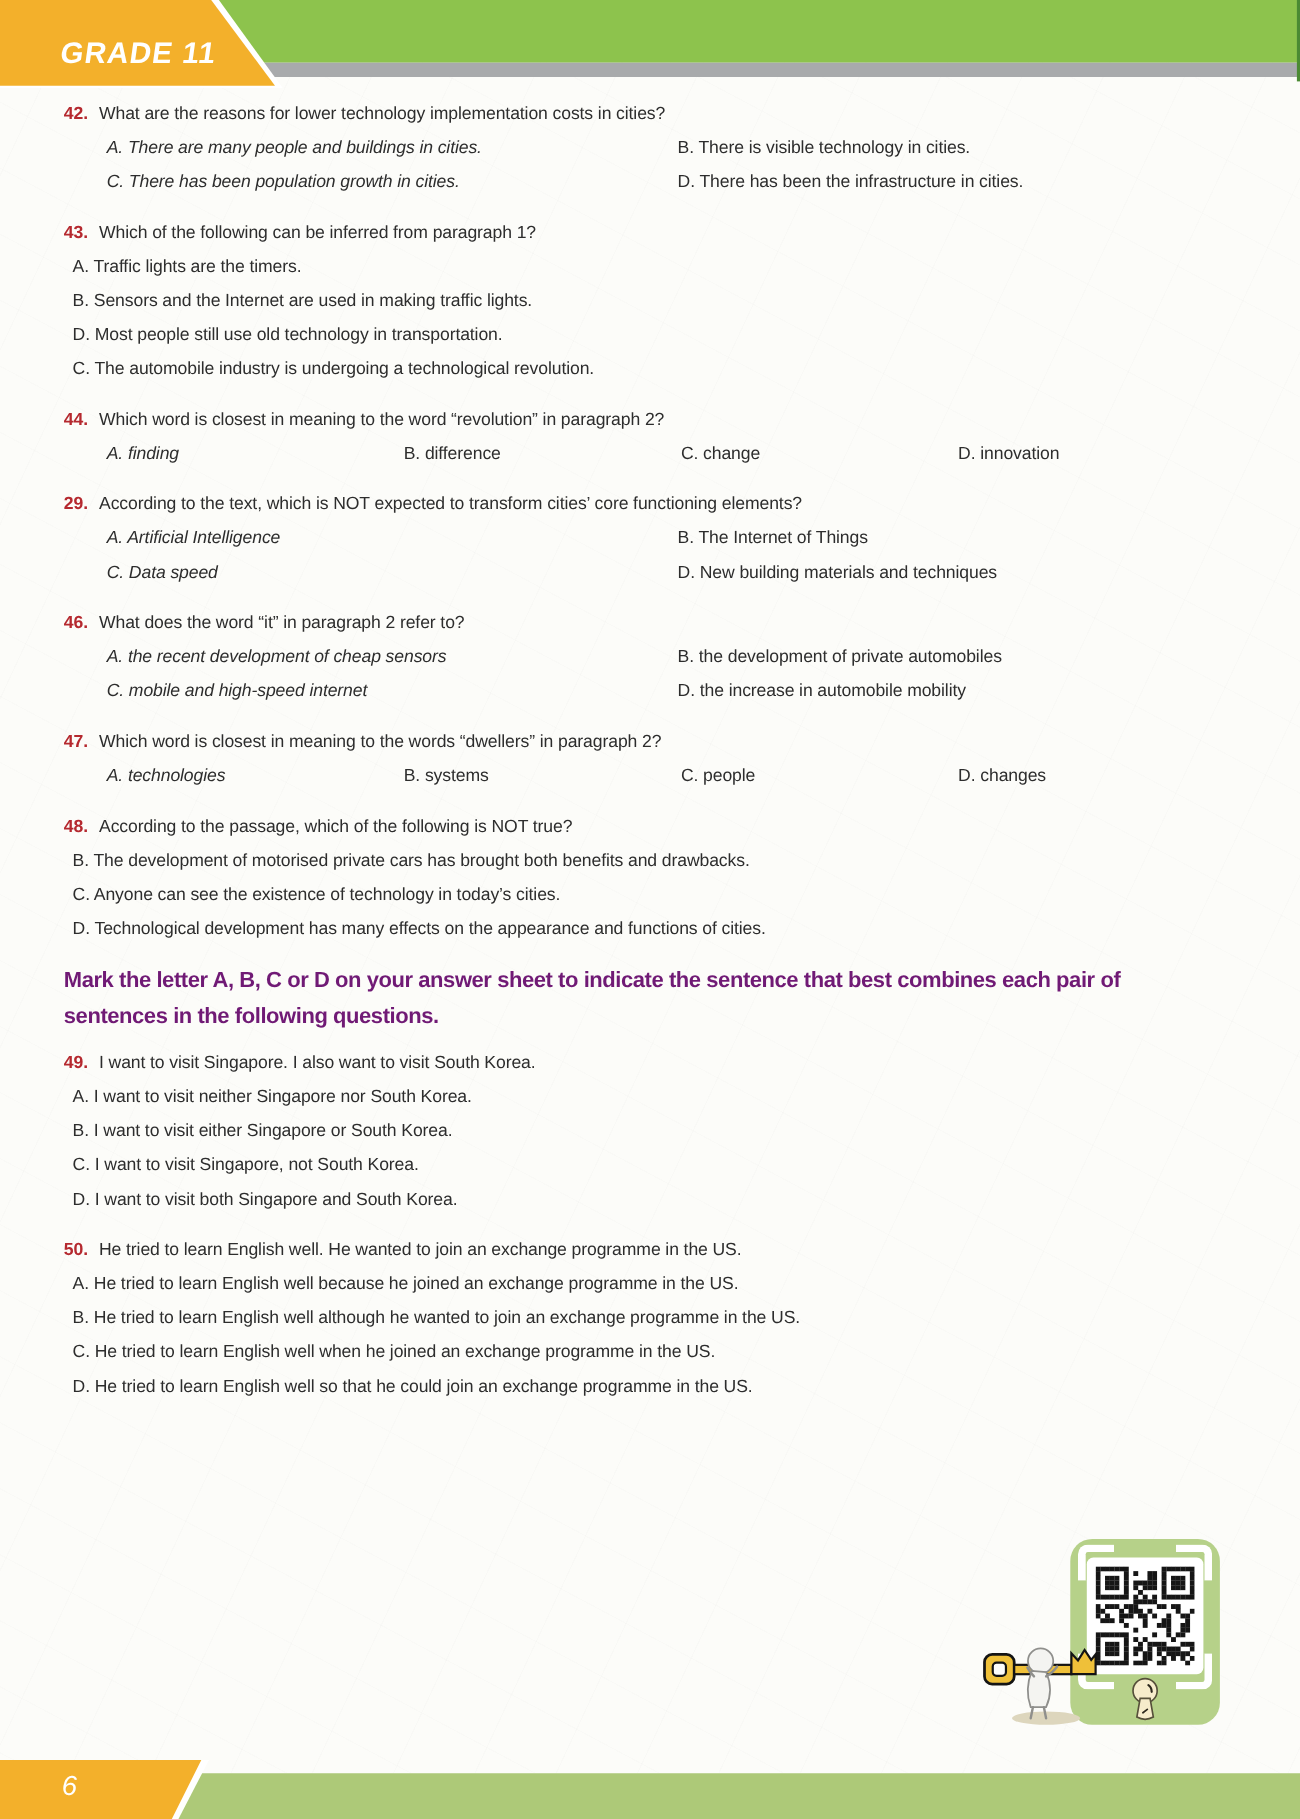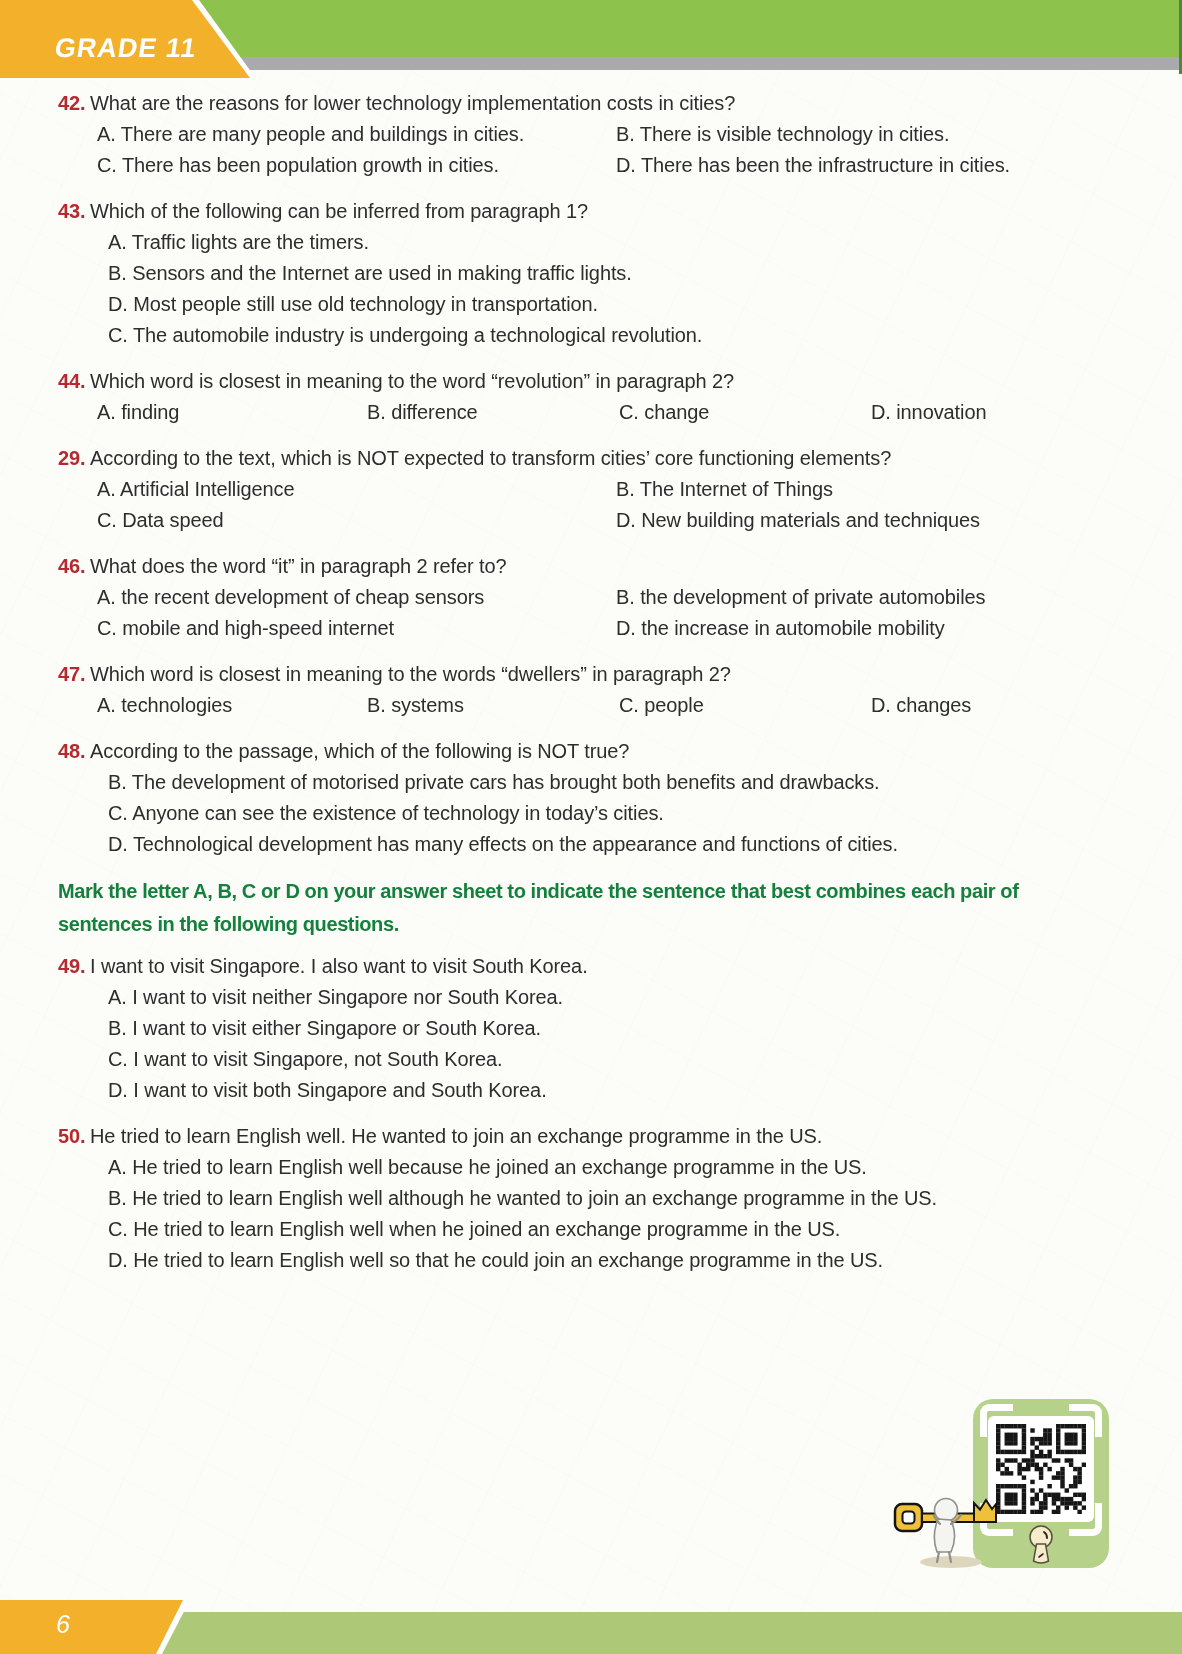--- a/index.html
+++ b/index.html
@@ -20,38 +20,38 @@
   .header { position:absolute; top:0; left:0; width:1182px; height:80px; z-index:2; }
   .header svg { display:block; }
   .grade-label {
     position:absolute; top:33px; left:55px;
     color:#ffffff; font-size:27px; font-weight:bold; letter-spacing:1px;
     transform:skewX(-8deg);
   }
 
   
   .content { position:absolute; top:88px; left:0; right:0; z-index:1; }
-  .question { margin:0 0 15px 0; font-size:20px; line-height:31px; letter-spacing:-0.1px; }
+  .question { margin:0 0 15px 0; font-size:16px; line-height:31px; letter-spacing:-0.1px; }
   .q-num { display:inline-block; margin-left:58px; min-width:32px;
            color:#b5292f; font-weight:bold; }
   .opt { white-space:nowrap; }
-  .opts-stacked .opt { padding-left:108px; white-space:normal; }
+  .opts-stacked .opt { padding-left:66px; white-space:normal; }
   .opt-row { display:flex; }
-  .opt-row .opt:first-child { margin-left:97px; }
+  .opt-row .opt:first-child { margin-left:97px;font-style:italic; }
   .opt-row.two .opt:first-child { width:519px; }
   .opt-row.two .opt:last-child { flex:1; }
   .opt-row.four .opt:nth-child(1) { width:270px; }
   .opt-row.four .opt:nth-child(2) { width:252px; }
   .opt-row.four .opt:nth-child(3) { width:252px; }
   .opt-row.four .opt:nth-child(4) { flex:1; }
 
   .instruction {
     margin:0 0 10px 58px; width:1040px;
     font-size:20px; font-weight:bold; line-height:33px;
-    letter-spacing:-0.4px; color:#15803d;
+    letter-spacing:-0.4px; color:#701a75;
   }
 
   
   .qr-box {
     position:absolute; left:973px; top:1399px; width:136px; height:169px;
     background:#b6d189; border-radius:20px; z-index:2;
   }
   .qr-viewfinder { position:absolute; left:7px; top:5px; width:122px; height:132px; }
   .vf-corner { position:absolute; width:26px; height:26px; }
   .vf-tl { left:0; top:0;  border-top:7px solid #fff; border-left:7px solid #fff;  border-top-left-radius:9px; }

